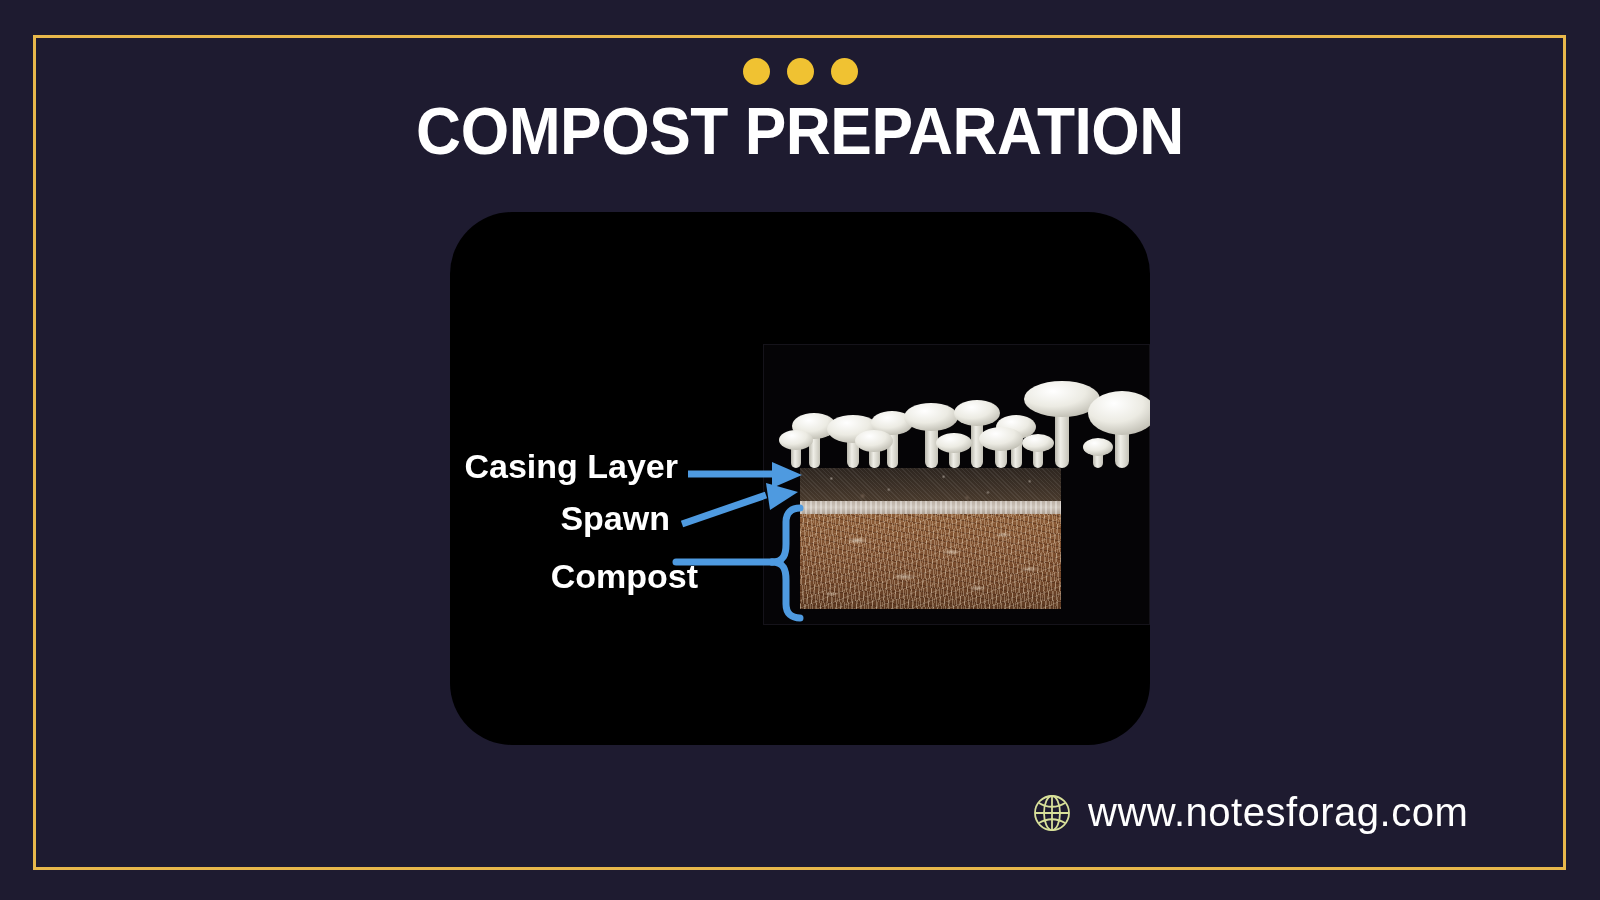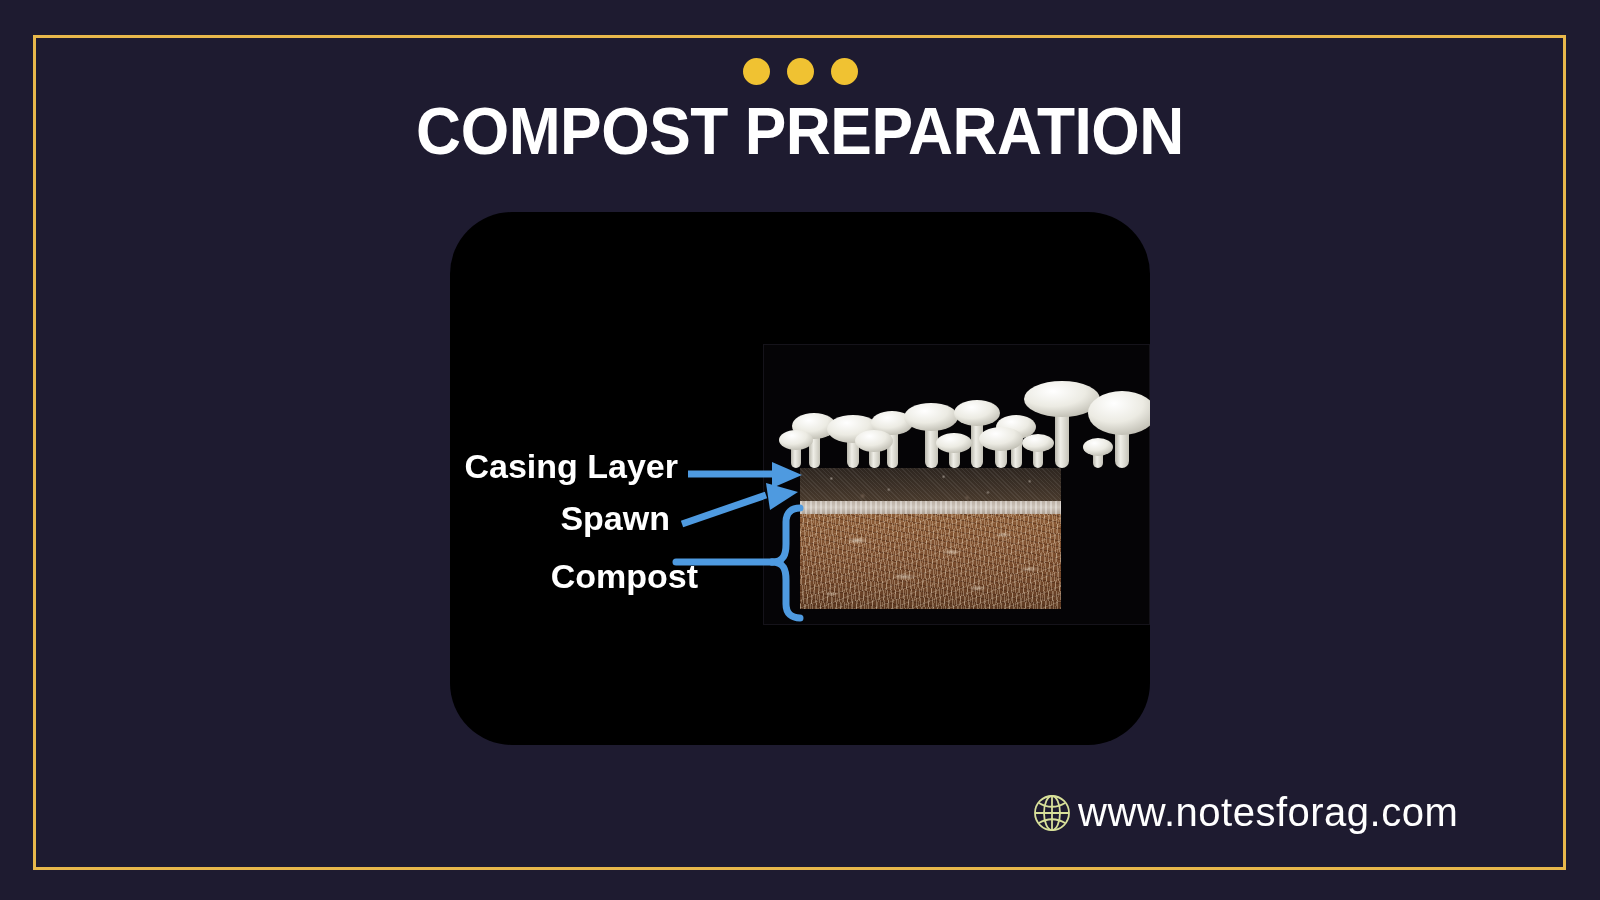--- a/index.html
+++ b/index.html
@@ -140,21 +140,21 @@
     text-align:right;
   }
   #label-casing { top:449px; right:922px; }
   #label-spawn  { top:501px; right:930px; }
   #label-compost{ top:549px; right:902px;margin-top:10px; }
 
   
   #site {
     position:absolute;
     left:1030px; top:790px;
-    display:flex; align-items:center; gap:4px;
+    display:flex; align-items:center; gap:14px;
   }
   #site-url {
     color:#ffffff;
     font-size:40px;
     letter-spacing:0.5px;
     white-space:nowrap;
   }
 </style>
 </head>
 <body>

